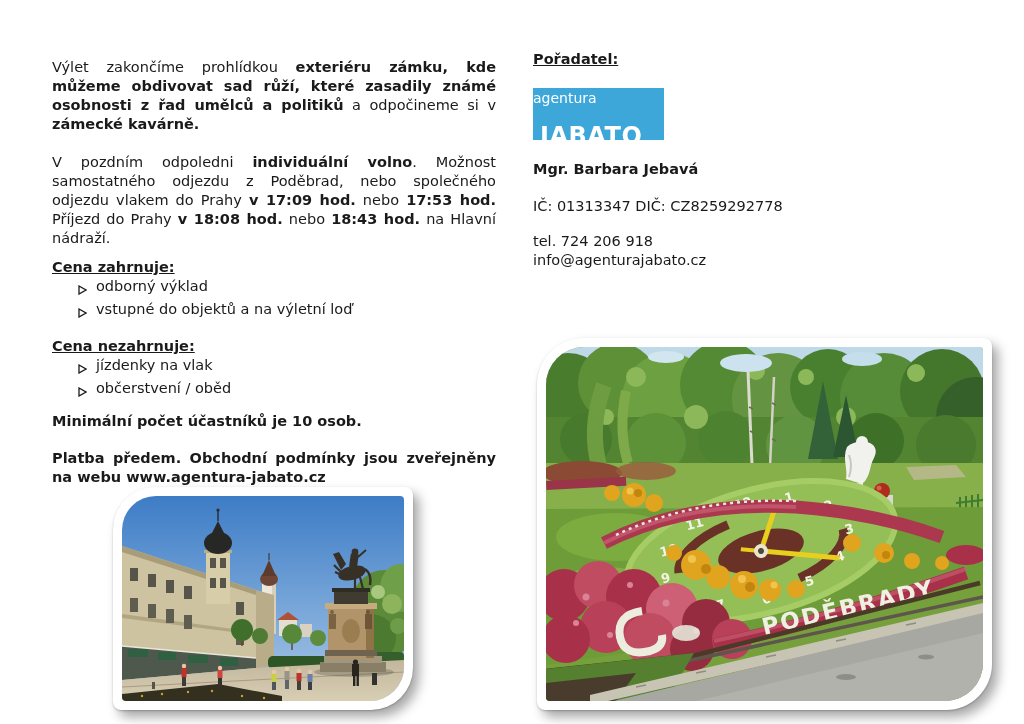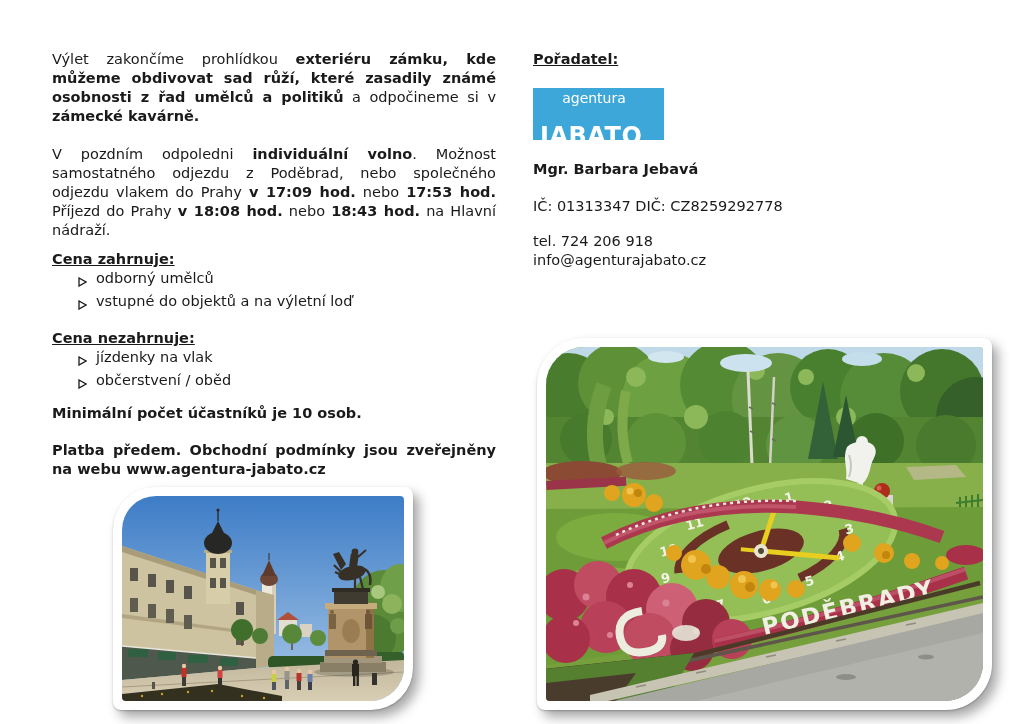--- a/index.html
+++ b/index.html
@@ -1,32 +1,32 @@
 <!DOCTYPE html>
 <html lang="cs"><head>
 <meta charset="utf-8">
 <style>
   html,body{margin:0;padding:0;background:#ffffff;}
   body{width:1024px;height:724px;font-family:"DejaVu Sans","Liberation Sans",sans-serif;color:#1a1a1a;}
   .page{position:relative;width:1024px;height:724px;background:#ffffff;overflow:hidden;}
-  .col-left{position:absolute;left:52px;top:50px;width:444px;}
+  .col-left{position:absolute;left:52px;top:58px;width:444px;}
   .col-right{position:absolute;left:533px;top:50px;width:459px;}
   .para{font-size:14.5px;line-height:19px;text-align:justify;margin:0 0 19px 0;}
   .para2{margin-bottom:10px;}
   .b{font-weight:bold;}
   .list-heading{font-size:14.5px;line-height:19px;font-weight:bold;text-decoration:underline;margin:0;}
   ul.bullets{list-style:none;margin:0 0 14px 0;padding:0;}
   ul.bullets.last{margin-bottom:10px;}
   ul.bullets li{display:flex;align-items:flex-start;font-size:14.5px;line-height:19px;}
   .bullet-ic{flex:0 0 auto;margin:4px 9px 0 26px;}
   .min-line{font-size:14.5px;line-height:19px;font-weight:bold;margin:0 0 18px 0;}
   .payment{font-size:14.5px;line-height:19px;font-weight:bold;text-align:justify;margin:0;}
   .rc-heading{font-size:14.5px;line-height:19px;font-weight:bold;text-decoration:underline;margin:0 0 19px 0;}
   .logo{width:131px;height:52px;background:#3EA7DA;color:#ffffff;margin:0 0 20px 0;overflow:hidden;}
-  .logo-top{font-size:14px;line-height:15px;text-align:center;padding:3px 9px 0 0;}
+  .logo-top{font-size:14px;line-height:15px;text-align:left;padding:3px 9px 0 0;}
   .logo-main{font-size:24px;line-height:28px;font-weight:bold;padding-left:7px;letter-spacing:.5px;margin-top:16px;}
   .rc-bold{font-size:14.5px;line-height:19px;font-weight:bold;margin:0 0 18px 0;}
   .rc-line{font-size:14.5px;line-height:19px;margin:0;}
   .rc-reg{margin-bottom:16px;}
   .photo{position:absolute;background:#ffffff;padding:9px;
          box-shadow:0 1px 2px rgba(0,0,0,.22), 6px 7px 12px rgba(0,0,0,.35);}
   .photo svg{display:block;width:100%;height:100%;}
   .photo-left{left:113px;top:487px;width:282px;height:205px;border-radius:42px 8px 42px 8px;}
   .photo-left svg{border-radius:34px 4px 34px 4px;}
   .photo-right{left:537px;top:338px;width:437px;height:354px;border-radius:46px 8px 46px 8px;}
@@ -43,21 +43,21 @@
 
     <p class="para para2"><span>V pozdním odpoledni </span><span class="b">individuální volno</span><span>. Možnost samostatného odjezdu z Poděbrad, nebo společného odjezdu vlakem do Prahy </span><span class="b">v 17:09 hod.</span><span> nebo </span><span class="b">17:53 hod.</span><span> Příjezd do Prahy </span><span class="b">v 18:08 hod.</span><span> nebo </span><span class="b">18:43 hod.</span><span> na Hlavní nádraží.</span></p>
 
     <div>
       <p class="list-heading">Cena zahrnuje:</p>
       <ul class="bullets">
         <li>
             <span class="bullet-ic"><svg width="9" height="10" viewBox="0 0 9 10">
                 <path d="M1,1 L8,5 L1,9 Z" fill="none" stroke="#1a1a1a" stroke-width="1.3"></path>
               </svg></span>
-            <span>odborný umělců</span>
+            <span>odborný výklad</span>
           </li>
         <li>
             <span class="bullet-ic"><svg width="9" height="10" viewBox="0 0 9 10">
                 <path d="M1,1 L8,5 L1,9 Z" fill="none" stroke="#1a1a1a" stroke-width="1.3"></path>
               </svg></span>
             <span>vstupné do objektů a na výletní loď</span>
           </li>
       </ul>
     </div>
 

